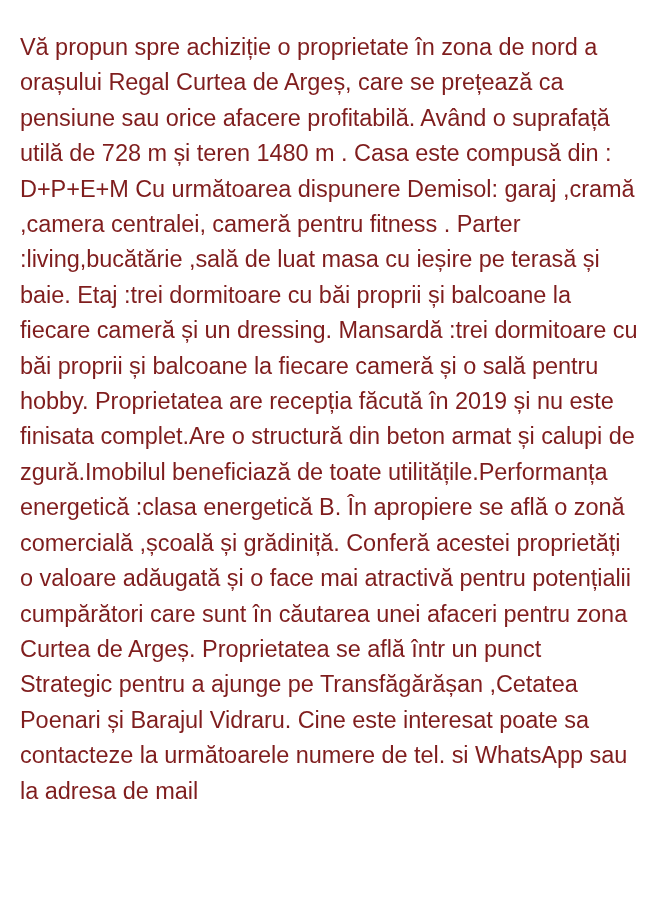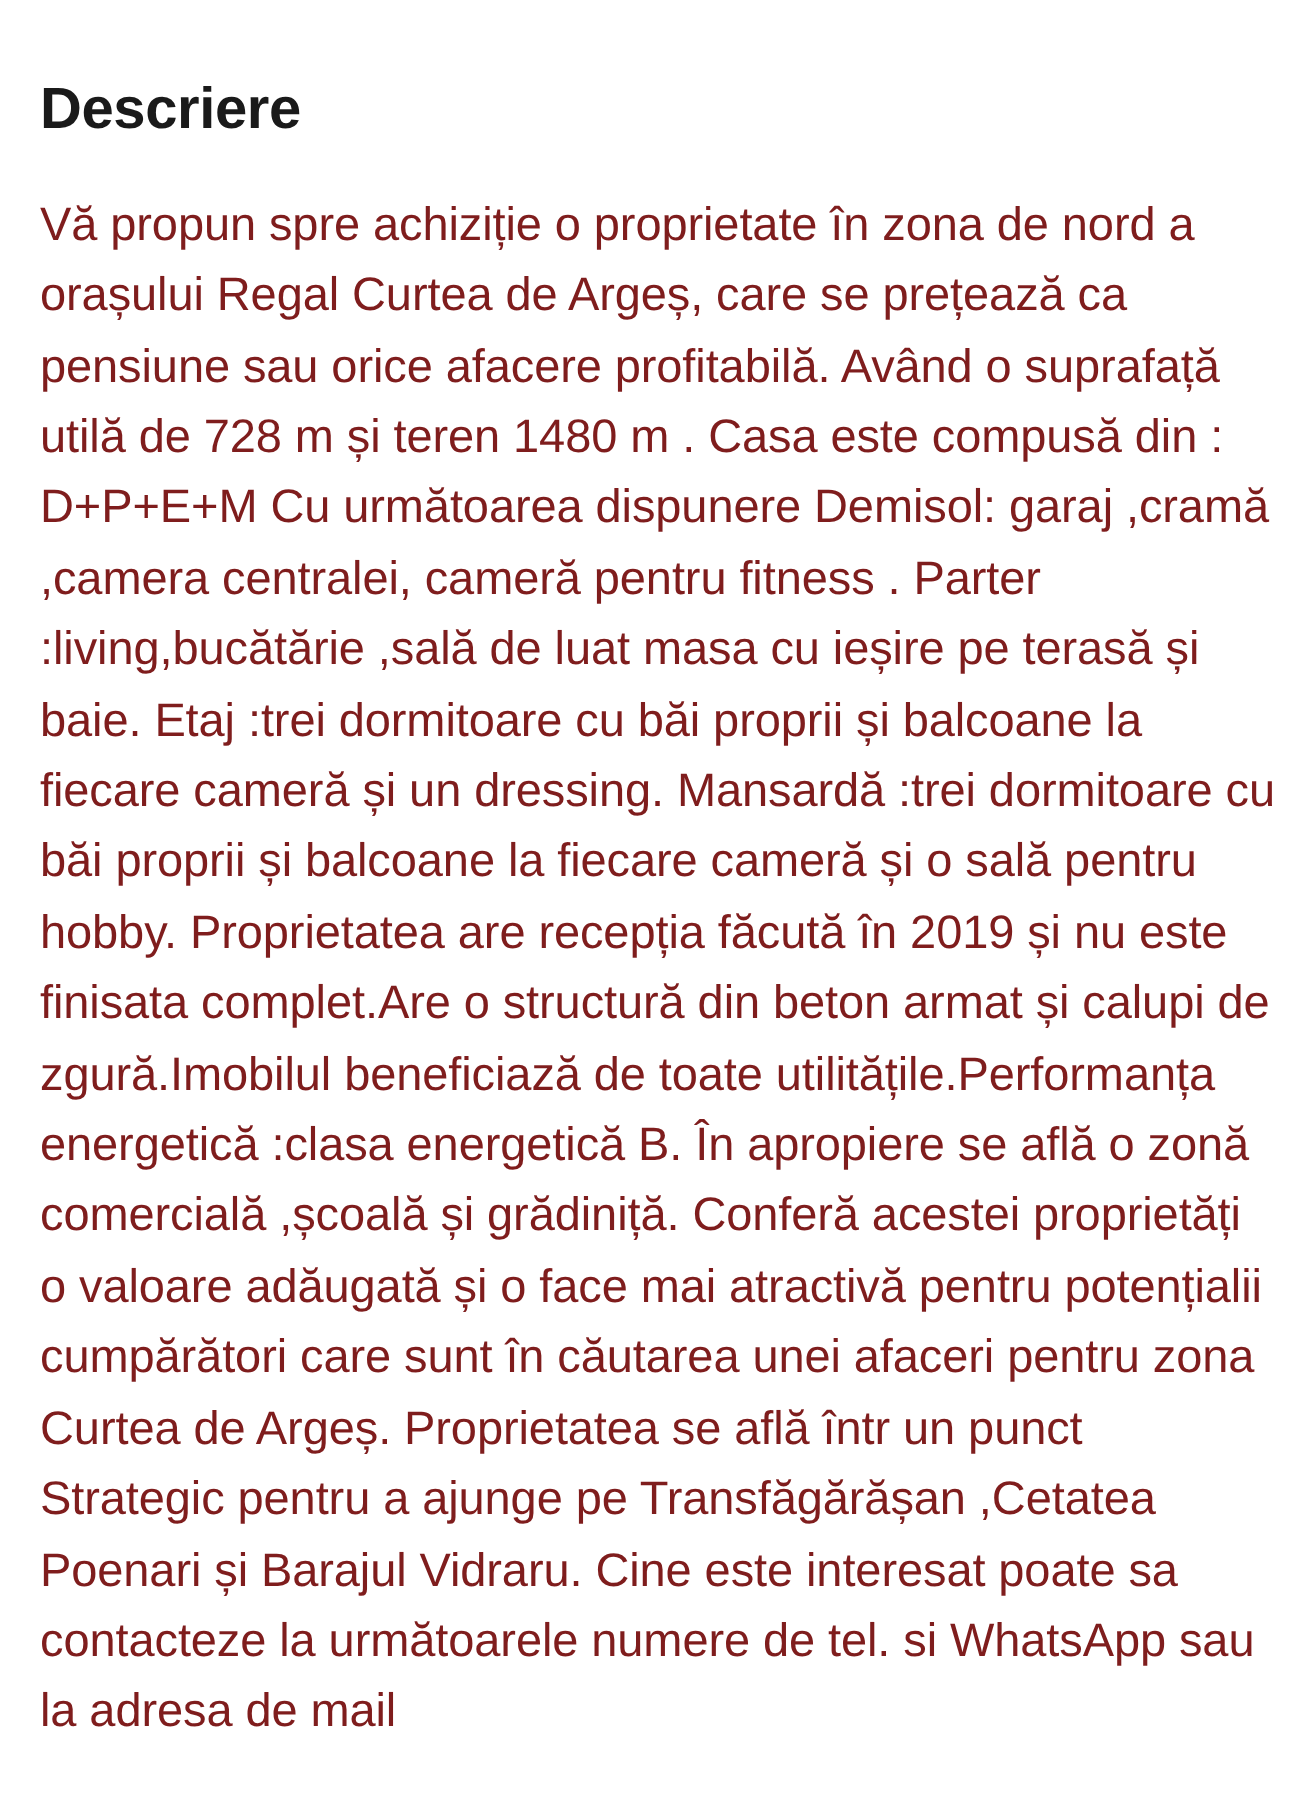--- a/index.html
+++ b/index.html
@@ -36,15 +36,14 @@
     margin: 0 0 0 2px;
     white-space: pre-wrap;
     word-wrap: break-word;
     letter-spacing: -0.05px;
   }
 </style>
 </head>
 <body>
 
 <div class="page">
-  <h1 class="section-title">Descriere</h1>
   <p class="description-body">Vă propun spre achiziție o proprietate în zona de nord a orașului Regal Curtea de Argeș, care se prețează ca pensiune sau orice afacere profitabilă. Având o suprafață utilă de 728 m și teren 1480 m . Casa este compusă din : D+P+E+M Cu următoarea dispunere Demisol: garaj ,cramă ,camera centralei, cameră pentru fitness . Parter :living,bucătărie ,sală de luat masa cu ieșire pe terasă și baie. Etaj :trei dormitoare cu băi proprii și balcoane la fiecare cameră și un dressing. Mansardă :trei dormitoare cu băi proprii și balcoane la fiecare cameră și o sală pentru hobby. Proprietatea are recepția făcută în 2019 și nu este finisata complet.Are o structură din beton armat și calupi de zgură.Imobilul beneficiază de toate utilitățile.Performanța energetică :clasa energetică B. În apropiere se află o zonă comercială ,școală și grădiniță. Conferă acestei proprietăți o valoare adăugată și o face mai atractivă pentru potențialii cumpărători care sunt în căutarea unei afaceri pentru zona Curtea de Argeș. Proprietatea se află într un punct Strategic pentru a ajunge pe Transfăgărășan ,Cetatea Poenari și Barajul Vidraru. Cine este interesat poate sa contacteze la următoarele numere de tel. si WhatsApp sau la adresa de mail</p>
 </div>
 
 </body></html>

